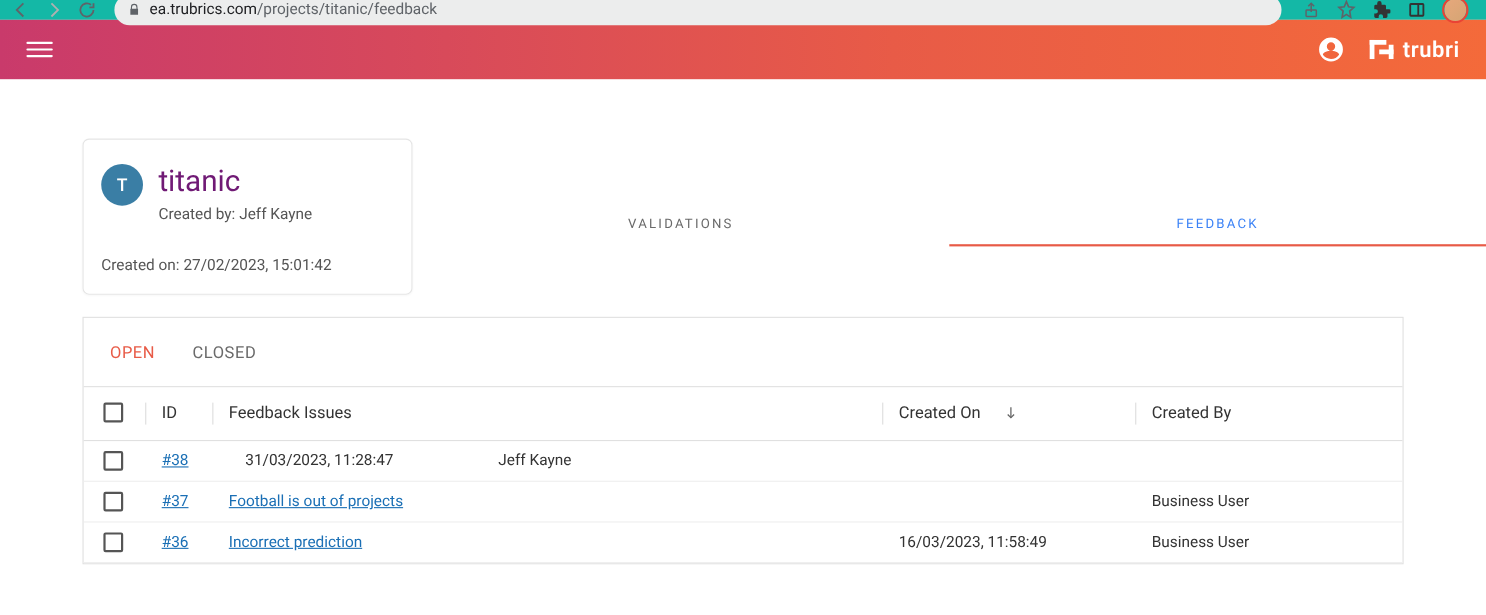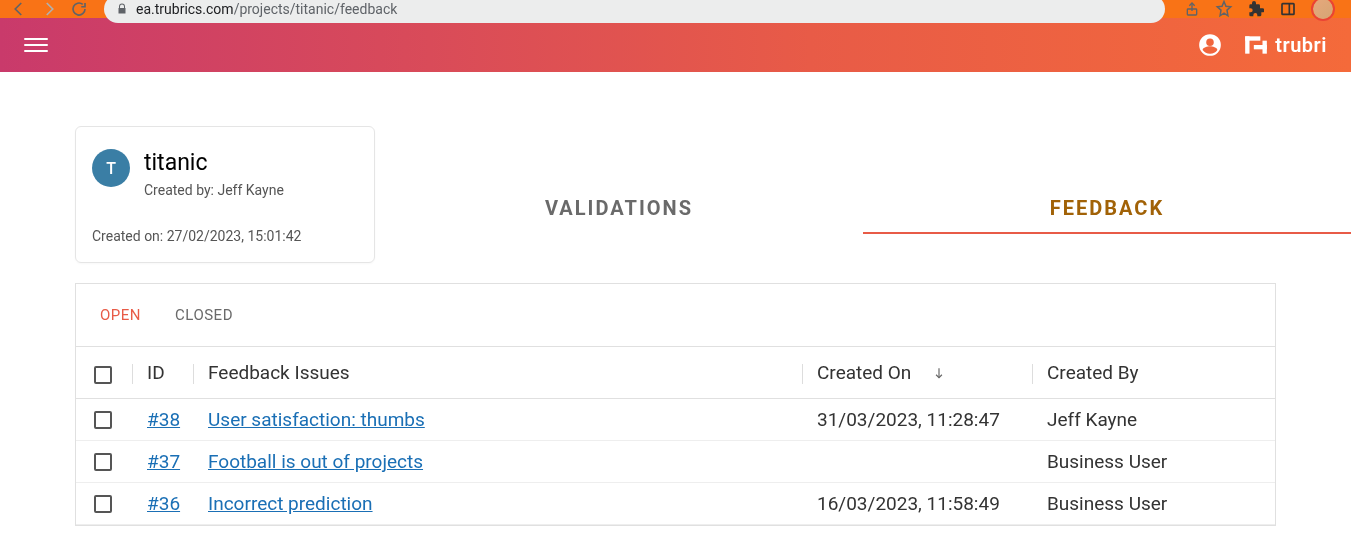--- a/index.html
+++ b/index.html
@@ -9,21 +9,21 @@
     height: 559px;
     overflow: hidden;
     background: #fff;
   }
   .browser-bar {
     height: 18px;
     display: flex;
     align-items: center;
     padding: 0 8px;
     gap: 10px;
-    background: #f97316;
+    background: #14b8a6;
   }
   .nav-buttons { display: flex; align-items: center; gap: 12px; margin-left: 2px; }
   .nav-icon { width: 18px; height: 18px; display: flex; align-items: center; justify-content: center; cursor: pointer; color: #5f6368; }
   .nav-icon.disabled { color: #b0b0b0; }
   .url-bar {
     flex: 1;
     height: 28px;
     background: #eceded;
     border-radius: 14px;
     display: flex;
@@ -64,58 +64,57 @@
     border-radius: 6px;
     padding: 22px 16px 18px 16px;
     box-shadow: 0 1px 2px rgba(0,0,0,0.03);
   }
   .proj-head { display:flex; align-items:flex-start; gap: 14px; }
   .proj-avatar {
     width: 38px; height: 38px; border-radius: 50%;
     background: #3a7ea5; color:#fff; display:flex; align-items:center; justify-content:center;
     font-size: 16px; font-weight:500;
   }
-  .proj-title { color: #000000; font-size: 23px; font-weight: 400; margin-bottom: 6px; }
+  .proj-title { color: #701a75; font-size: 27px; font-weight: 400; margin-bottom: 6px; }
   .proj-sub { color: #555; font-size: 14px; }
   .proj-created { color:#555; font-size:14px; margin-top: 30px; }
   .tabs-main { flex:1; display:flex; padding-top: 70px; }
   .tab-main {
-    flex:1; text-align:center; font-size: 20px; letter-spacing: 2px;
+    flex:1; text-align:center; font-size: 12px; letter-spacing: 2px;
     color: #6a6a6a; padding-bottom: 12px; cursor:pointer;
     border-bottom: 2px solid transparent;
-    font-weight: bold;
-  }
-  .tab-main.active { color: #a16207; border-bottom: 2px solid #e85b47; }
+  }
+  .tab-main.active { color: #3b82f6; border-bottom: 2px solid #e85b47; }
   .table-panel {
     margin: 20px 75px 0 75px;
     border: 1px solid #e0e0e0;
     border-radius: 0;
   }
   .sub-tabs {
     display:flex; gap: 34px; padding: 22px 24px 22px 24px;
     font-size: 15px; letter-spacing: 0.5px;
   }
   .sub-tab { color:#6a6a6a; cursor:pointer; }
   .sub-tab.active { color:#e85b47; }
   .thead {
-    display:flex; align-items:flex-end; padding: 14px 18px; border-top:1px solid #e0e0e0; border-bottom:1px solid #e0e0e0;
-    font-size: 19px; color:#333;
+    display:flex; align-items:flex-start; padding: 14px 18px; border-top:1px solid #e0e0e0; border-bottom:1px solid #e0e0e0;
+    font-size: 15px; color:#333;
   }
   .col-check { width: 38px; display:flex; align-items:center; }
   .col-div { width:1px; height: 20px; background:#ddd; margin: 0 14px 0 0; }
   .col-id { width: 46px; }
   .col-title { flex: 1; }
   .col-created { width: 215px; display:flex; align-items:center; gap:21px; }
   .col-by { width: 210px; }
   .checkbox {
     width:18px; height:18px; border: 2px solid #555; border-radius:2px; cursor:pointer;
   }
   .trow {
     display:flex; align-items:center; padding: 9px 18px; border-bottom:1px solid #eee;
-    font-size: 19px; color:#333;
+    font-size: 14px; color:#333;
   }
   .link { color:#1a6fb5; text-decoration: underline; cursor:pointer; }
   .sort-arrow { color:#666; }
   svg { display:block; }
 </style>
 </head>
 <body>
 
 <div class="browser-bar">
   <div class="nav-buttons">
@@ -245,21 +244,20 @@
       <div class="col-by">Created By</div>
     </div>
 
     <div class="trow">
       <div class="col-check">
           <div class="checkbox"></div>
         </div>
       <div style="width:15px"></div>
       <div class="col-id"><span class="link">#38</span></div>
       <div style="width:15px"></div>
-      <div class="col-title"><span class="link">User satisfaction: thumbs</span></div>
       <div style="width:15px"></div>
       <div class="col-created">31/03/2023, 11:28:47</div>
       <div style="width:15px"></div>
       <div class="col-by">Jeff Kayne</div>
     </div>
     <div class="trow">
       <div class="col-check">
           <div class="checkbox"></div>
         </div>
       <div style="width:15px"></div>

